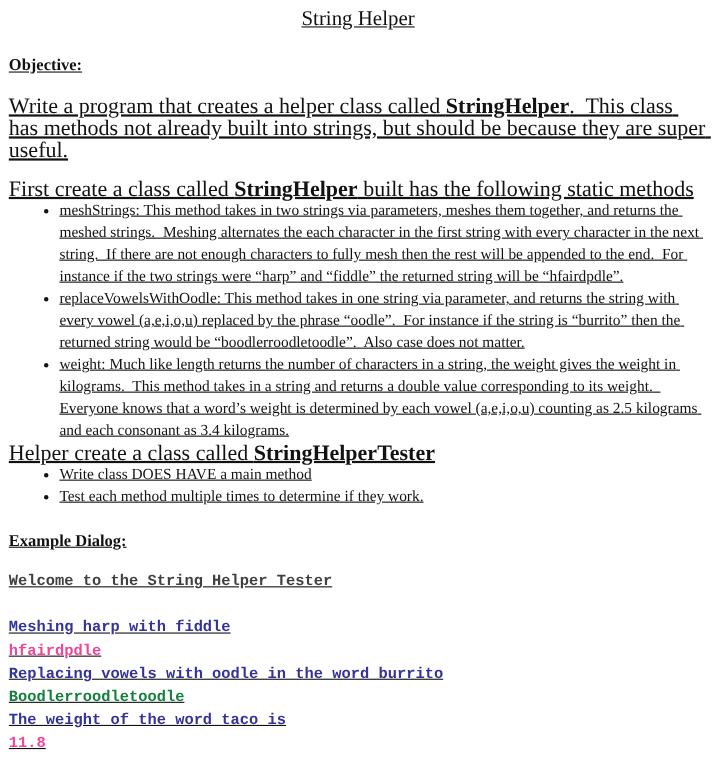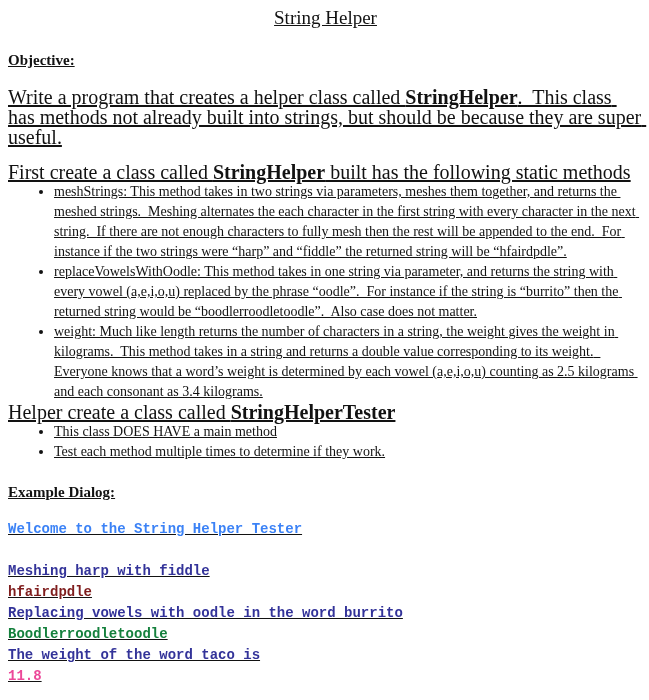--- a/index.html
+++ b/index.html
@@ -86,30 +86,30 @@
 
   <ul class="doc-list">
     <li>meshStrings: This method takes in two strings via parameters, meshes them together, and returns the meshed strings.  Meshing alternates the each character in the first string with every character in the next string.  If there are not enough characters to fully mesh then the rest will be appended to the end.  For instance if the two strings were “harp” and “fiddle” the returned string will be “hfairdpdle”.</li>
     <li>replaceVowelsWithOodle: This method takes in one string via parameter, and returns the string with every vowel (a,e,i,o,u) replaced by the phrase “oodle”.  For instance if the string is “burrito” then the returned string would be “boodlerroodletoodle”.  Also case does not matter.</li>
     <li>weight: Much like length returns the number of characters in a string, the weight gives the weight in kilograms.  This method takes in a string and returns a double value corresponding to its weight.  Everyone knows that a word’s weight is determined by each vowel (a,e,i,o,u) counting as 2.5 kilograms and each consonant as 3.4 kilograms.</li>
   </ul>
 
   <p class="body-par flush"><span>Helper create a class called </span><b>StringHelperTester</b><span></span></p>
 
   <ul class="doc-list">
-    <li>This class DOES HAVE a main method</li>
+    <li>Write class DOES HAVE a main method</li>
     <li>Test each method multiple times to determine if they work.</li>
   </ul>
 
   <h2 class="section-heading">Example Dialog:</h2>
 
   <div class="console-block">
-    <div class="console-line" style="color: #3b82f6;">Welcome to the String Helper Tester</div>
+    <div class="console-line" style="color: #404040;">Welcome to the String Helper Tester</div>
     <div class="console-line" style="color: rgb(51, 51, 153);"></div>
     <div class="console-line" style="color: rgb(51, 51, 153);">Meshing harp with fiddle</div>
-    <div class="console-line" style="color: #7f1d1d;">hfairdpdle</div>
+    <div class="console-line" style="color: #ec4899;">hfairdpdle</div>
     <div class="console-line" style="color: rgb(51, 51, 153);">Replacing vowels with oodle in the word burrito</div>
     <div class="console-line" style="color: #15803d;">Boodlerroodletoodle</div>
     <div class="console-line" style="color: rgb(51, 51, 153);">The weight of the word taco is</div>
     <div class="console-line" style="color: #ec4899;">11.8</div>
   </div>
 
 </div>
 
 </body></html>

